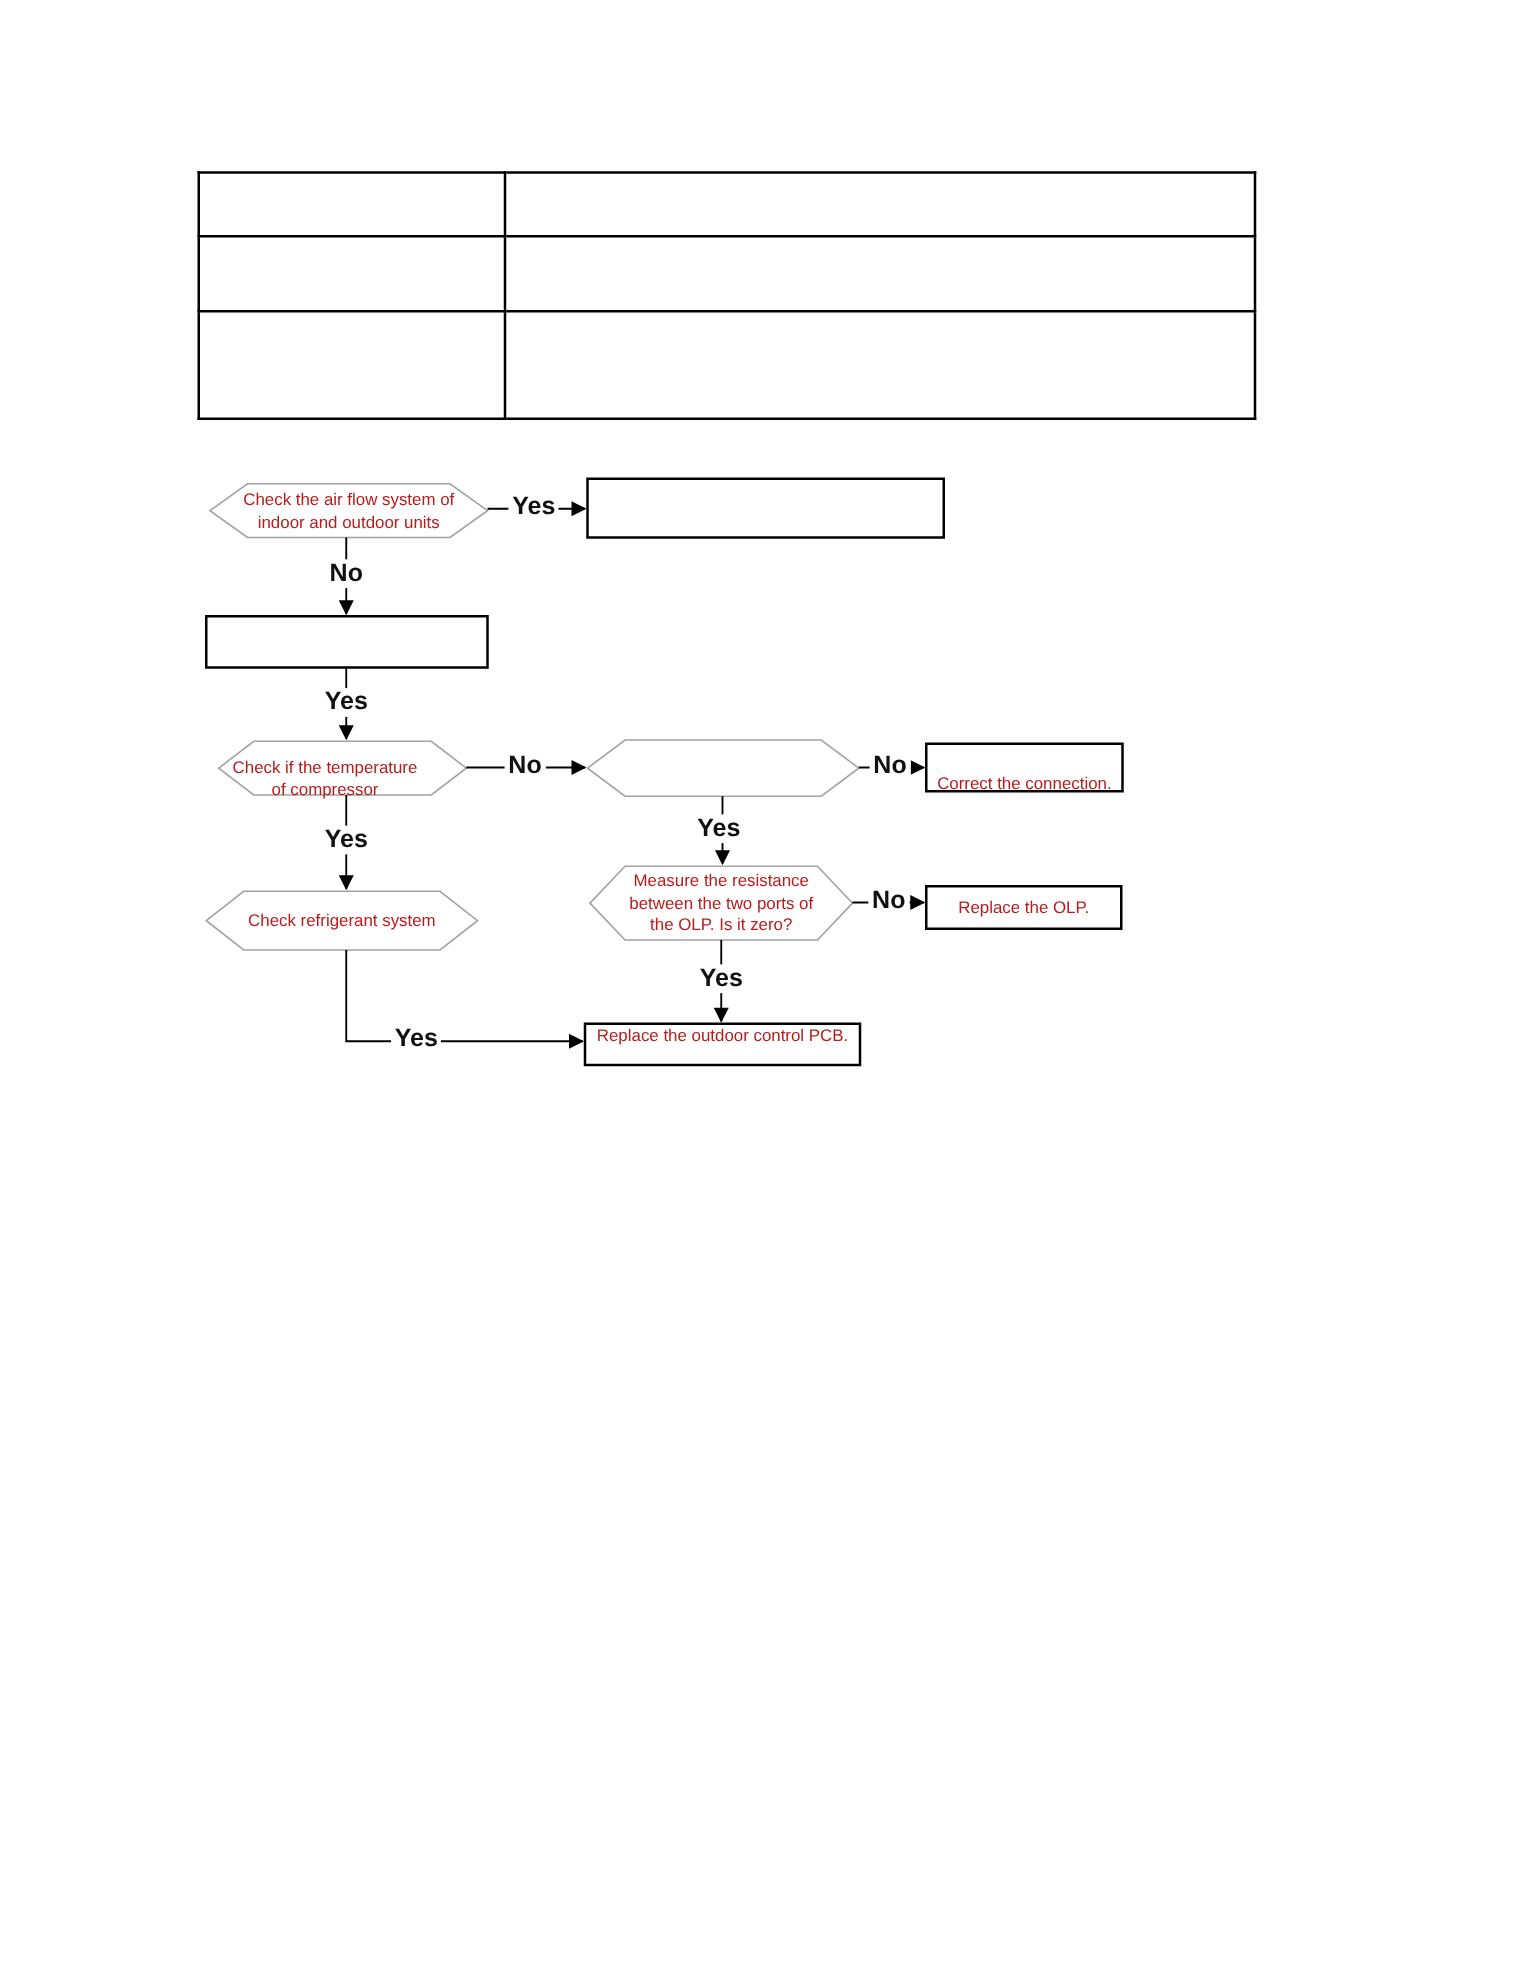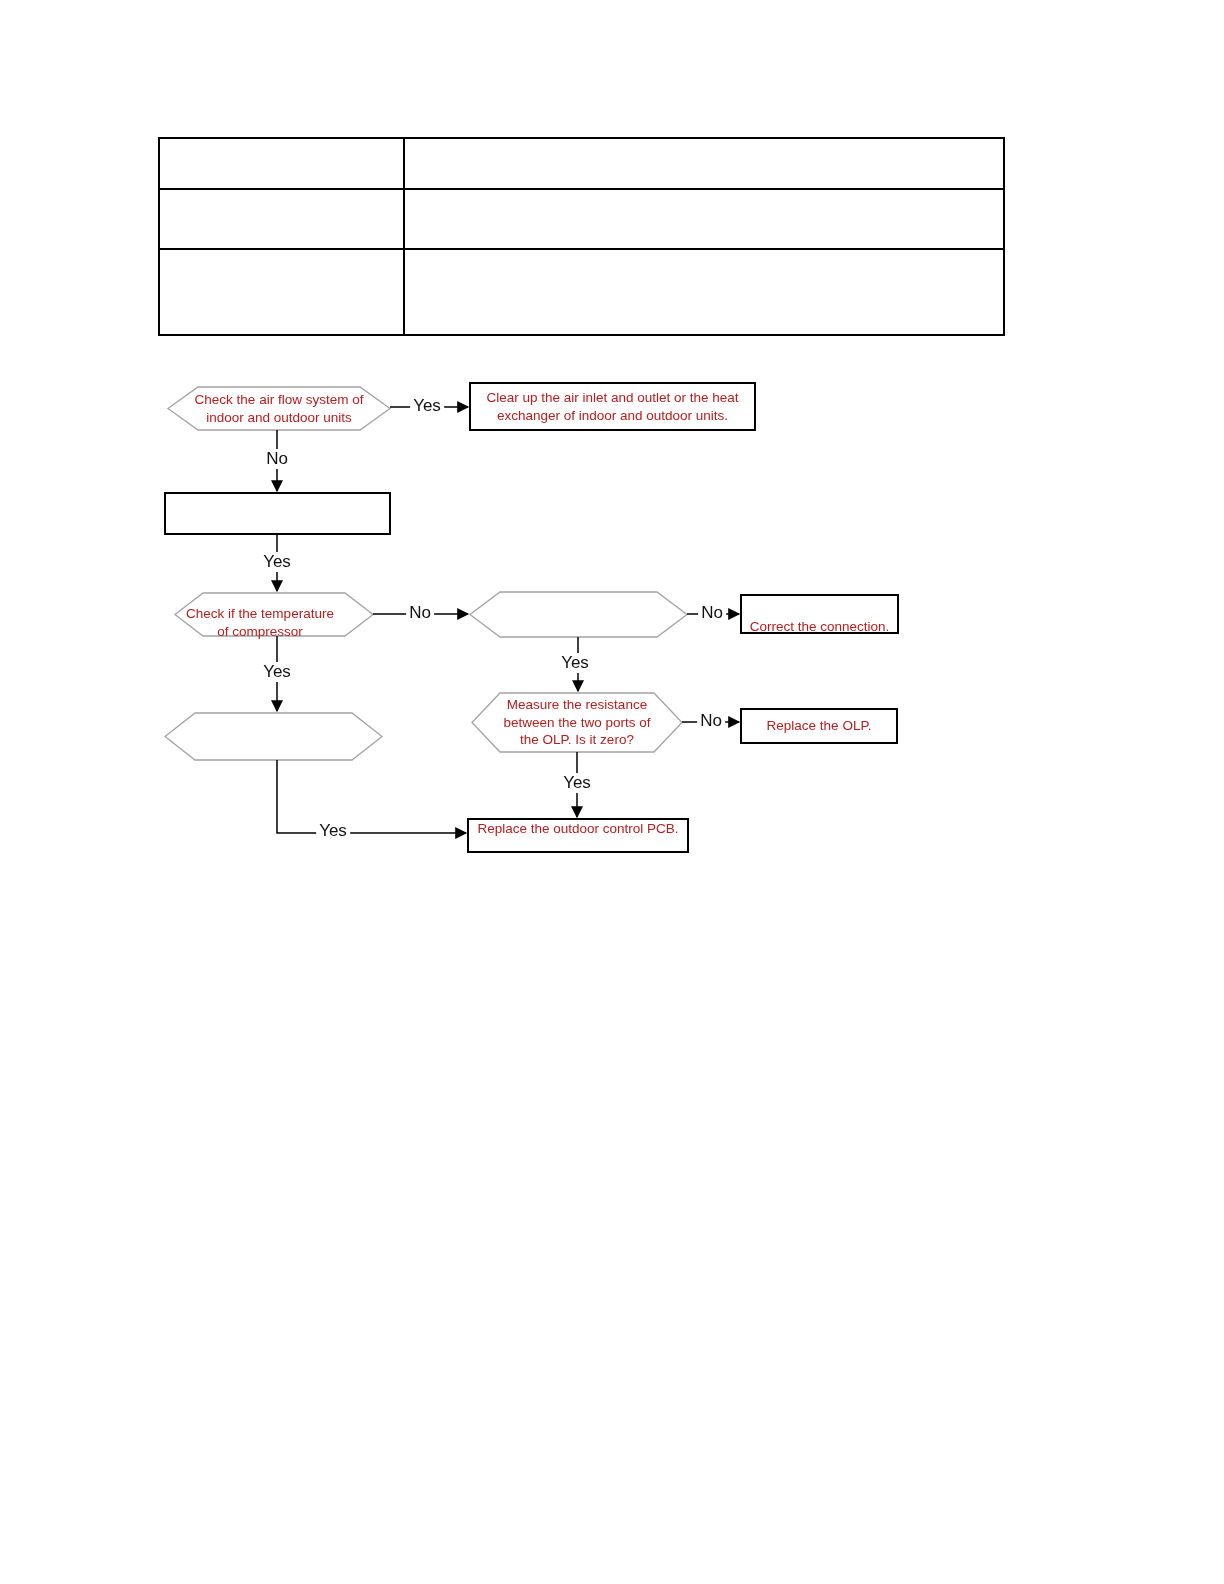--- a/index.html
+++ b/index.html
@@ -36,23 +36,24 @@
     text-align:center;
     font-size:13.5px;line-height:1.32;
     color:#b91c1c;
   }
   .node-label .inner{display:block;}
   .edge-label{
     position:absolute;z-index:3;
     transform:translate(-50%,-50%);
     background:#ffffff;
     padding:0 3px;
-    font-size:17px;
+    font-size:20px;
     color:#111;
     white-space:nowrap;
+    font-weight:bold;
   }
 </style>
 </head>
 <body>
 
 <div class="page">
 
   <table class="info-table">
     <colgroup>
         <col class="c1">
@@ -101,34 +102,34 @@
     <line x1="578" y1="637" x2="578" y2="691" stroke="#000" stroke-width="1.5" marker-end="url(#arrow)"></line>
     <line x1="682" y1="722" x2="739" y2="722" stroke="#000" stroke-width="1.5" marker-end="url(#arrow)"></line>
     <line x1="577" y1="752" x2="577" y2="817" stroke="#000" stroke-width="1.5" marker-end="url(#arrow)"></line>
     <line x1="277" y1="636" x2="277" y2="711" stroke="#000" stroke-width="1.5" marker-end="url(#arrow)"></line>
     <polyline points="277,760 277,833 466,833" fill="none" stroke="#000" stroke-width="1.5" marker-end="url(#arrow)"></polyline>
   </svg>
 
   <div class="node-label" style="left:168px;top:387px;width:222px;height:43px;">
     <span class="inner" style="width:180px;">Check the air flow system of indoor and outdoor units</span>
   </div>
-  <div class="node-label" style="left:470px;top:383px;width:285px;height:47px;">
-    <span class="inner" style="width:274px;">Clear up the air inlet and outlet or the heat exchanger of indoor and outdoor units.</span>
-  </div>
   <div class="node-label" style="left:161px;top:593px;width:198px;height:59px;">
     <span class="inner" style="width:162px;">Check if the temperature of compressor</span>
   </div>
   <div class="node-label" style="left:741px;top:608px;width:157px;height:38px;">
     <span class="inner">Correct the connection.</span>
   </div>
   <div class="node-label" style="left:472px;top:693px;width:210px;height:59px;">
     <span class="inner" style="width:162px;">Measure the resistance between the two ports of the OLP. Is it zero?</span>
   </div>
   <div class="node-label" style="left:741px;top:709px;width:156px;height:34px;">
     <span class="inner">Replace the OLP.</span>
+  </div>
+  <div class="node-label" style="left:165px;top:713px;width:217px;height:47px;">
+    <span class="inner">Check refrigerant system</span>
   </div>
   <div class="node-label" style="left:468px;top:819px;width:220px;height:20px;">
     <span class="inner">Replace the outdoor control PCB.</span>
   </div>
 
   <span class="edge-label" style="left:427px;top:406px;">Yes</span>
   <span class="edge-label" style="left:277px;top:459px;">No</span>
   <span class="edge-label" style="left:277px;top:562px;">Yes</span>
   <span class="edge-label" style="left:420px;top:613px;">No</span>
   <span class="edge-label" style="left:712px;top:613px;">No</span>

